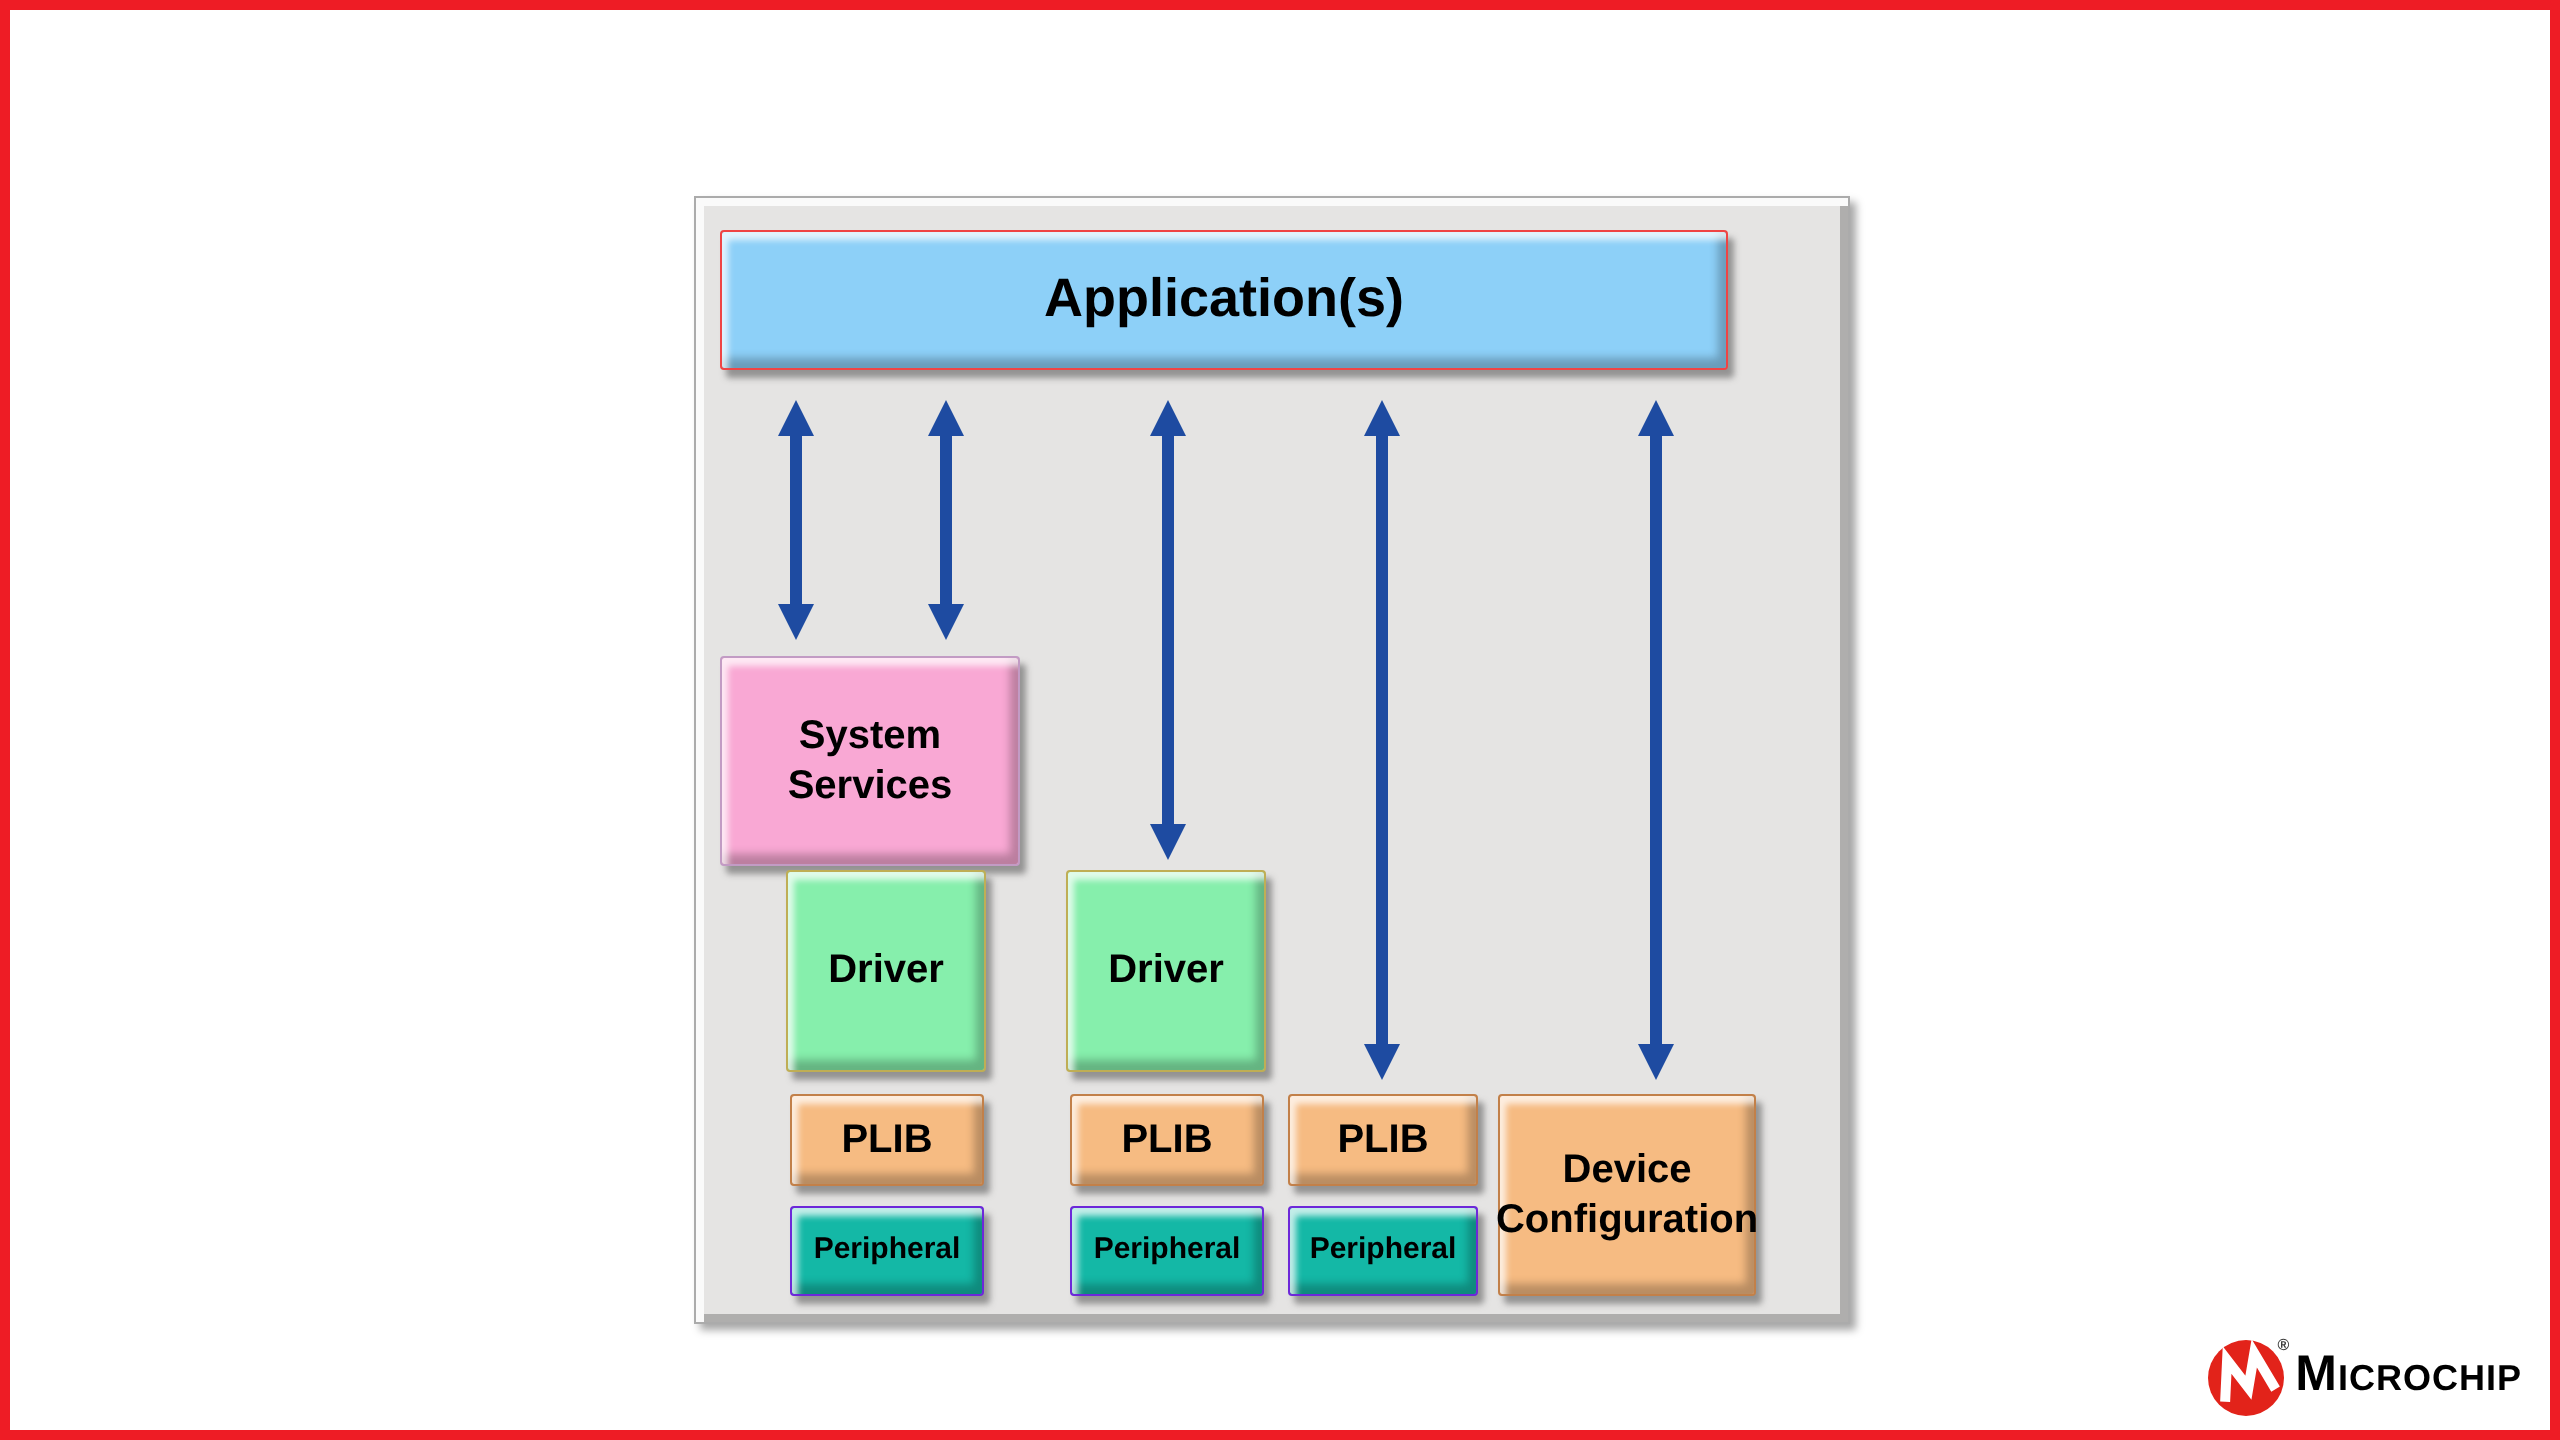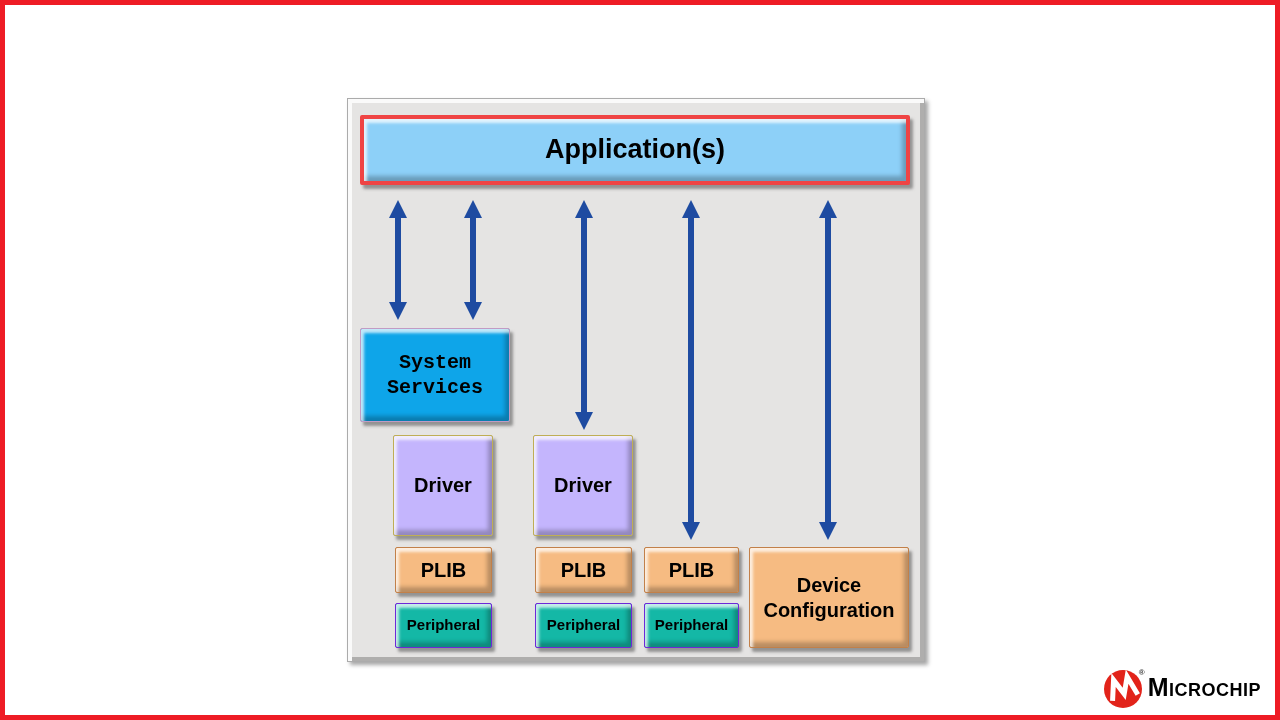--- a/index.html
+++ b/index.html
@@ -48,37 +48,37 @@
     font-weight:bold;
     color:#000;
     border-radius:2px;
     line-height:1.25;
     box-shadow:
       inset 3px 4px 3px rgba(255,255,255,0.75),
       inset -4px -5px 4px rgba(0,0,0,0.25),
       3px 4px 3px rgba(80,80,80,0.55);
   }
 
-  .app    { left:13px;  top:17px;  width:550px; height:70px;  font-size:27px;
-            background:#8DD0F8; border:4px solid #ef4444; }
-  .sys    { left:13px;  top:230px; width:150px; height:94px;  font-size:20px;
-            background:#0ea5e9; border:1px solid #C29BC4; padding:0 18px;font-family:Liberation Mono, monospace; }
-  .yellow { background:#c4b5fd; border:1px solid #BFAE55; }
+  .app    { left:13px;  top:17px;  width:504px; height:70px;  font-size:27px;
+            background:#8DD0F8; border:1px solid #ef4444; }
+  .sys    { left:13px;  top:230px; width:150px; height:105px;  font-size:20px;
+            background:#f9a8d4; border:1px solid #C29BC4; padding:0 18px; }
+  .yellow { background:#86efac; border:1px solid #BFAE55; }
   .orange { background:#F6BB82; border:1px solid #C28049; }
   .gray   { background:#14b8a6; border:1px solid #6d28d9; }
 
   .d1   { left:46px;  top:337px; width:100px; height:101px; font-size:20px; }
   .d2   { left:186px; top:337px; width:100px; height:101px; font-size:20px; }
   .p1   { left:48px;  top:449px; width:97px;  height:46px;  font-size:20px; }
   .p2   { left:188px; top:449px; width:97px;  height:46px;  font-size:20px; }
   .p3   { left:297px; top:449px; width:95px;  height:46px;  font-size:20px; }
   .per1 { left:48px;  top:505px; width:97px;  height:45px;  font-size:15px; }
   .per2 { left:188px; top:505px; width:97px;  height:45px;  font-size:15px; }
   .per3 { left:297px; top:505px; width:95px;  height:45px;  font-size:15px; }
-  .devcfg { left:402px; top:449px; width:160px; height:101px; font-size:20px; padding:0 8px; }
+  .devcfg { left:402px; top:449px; width:129px; height:101px; font-size:20px; padding:0 8px; }
 
   
   .varrow { position:absolute; width:18px; }
   .varrow .shaft {
     position:absolute; left:6px; width:6px;
     top:15px; bottom:15px;
     background:#1E4BA1;
   }
   .varrow .head {
     position:absolute; left:0;

